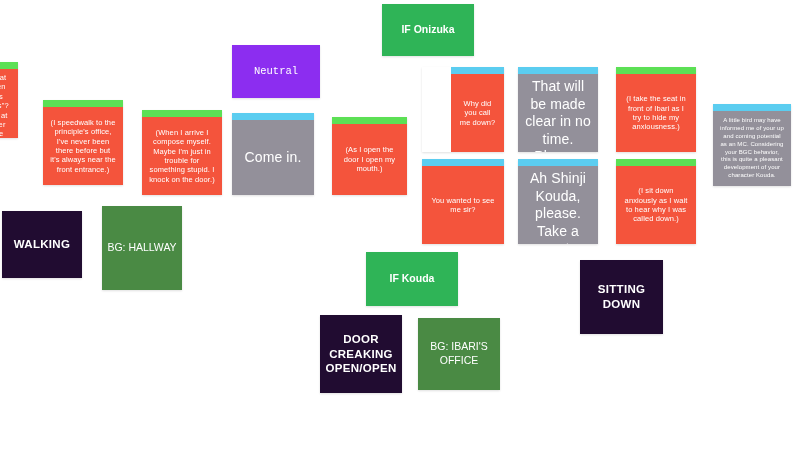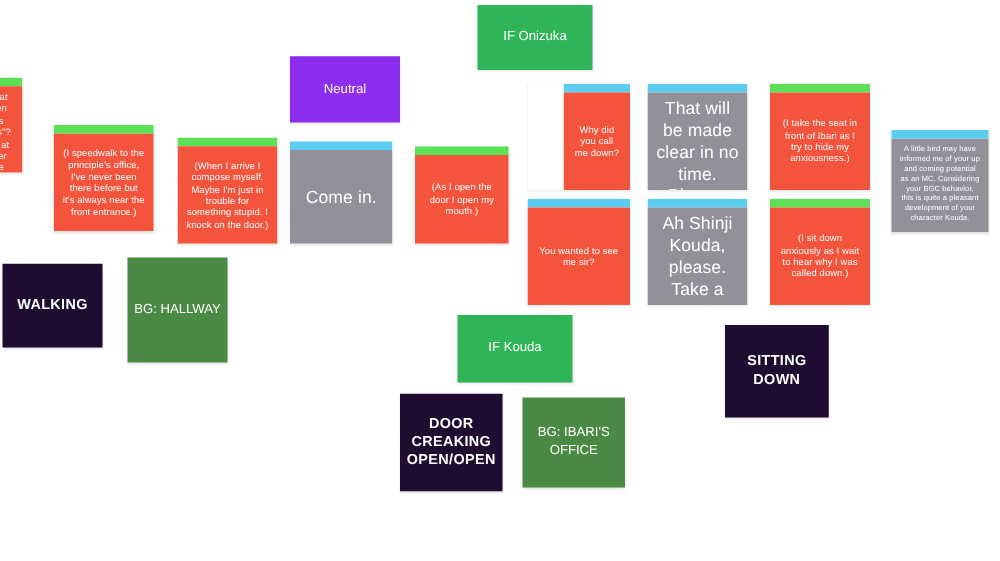--- a/index.html
+++ b/index.html
@@ -55,23 +55,23 @@
     align-items: center;
     justify-content: center;
     text-align: center;
     color: #ffffff;
     font-size: 10.5px;
     line-height: 1.3;
     padding: 4px;
     box-shadow: 0 1px 2px rgba(0,0,0,0.12);
   }
   .block.bold { font-weight: bold; font-size: 11.5px; letter-spacing: .3px; }
-  .purple   { background: #8c2df0; }
+  .purple   { background: #8c2df0; font-family: Liberation Mono, monospace; }
   .darkplum { background: #210c31; }
-  .brightgreen { background: #2fb457; }
+  .brightgreen { background: #2fb457; font-weight: bold; }
   .mossgreen   { background: #4a8a44; }
 </style>
 </head>
 <body>
 
 <div id="canvas">
 
   <div class="card narr" style="left:-22px; top:62px; width:40px; height:76px;">
     <div class="bar bar-green"></div>
     <div class="body">what then his mps"? ing at ever ble</div>

